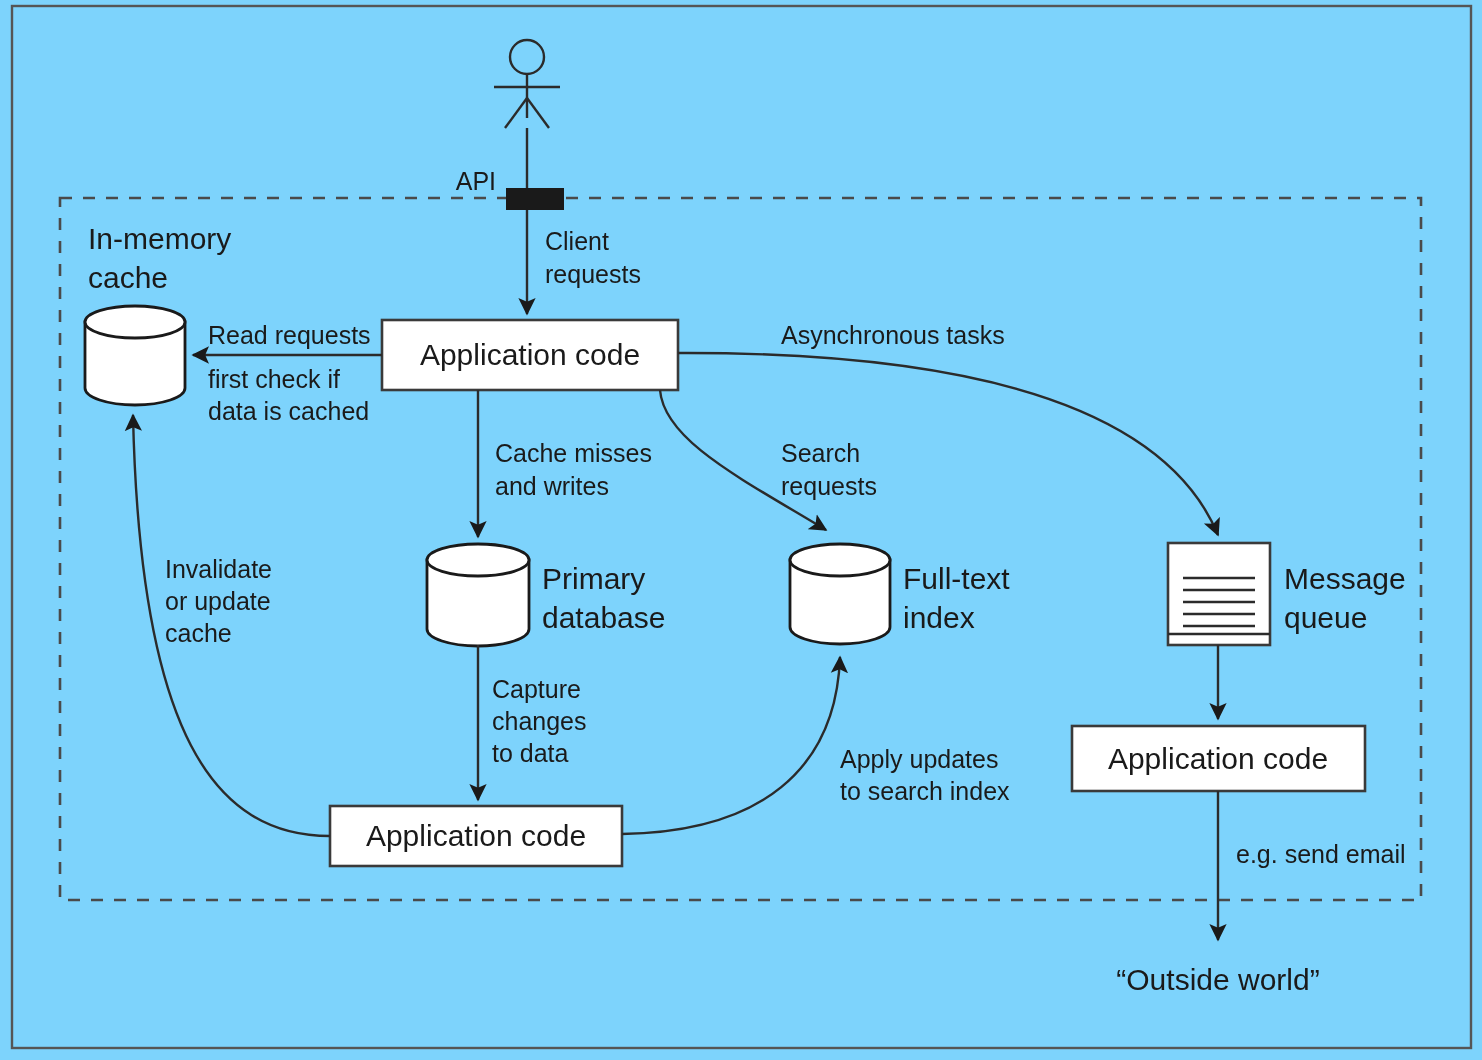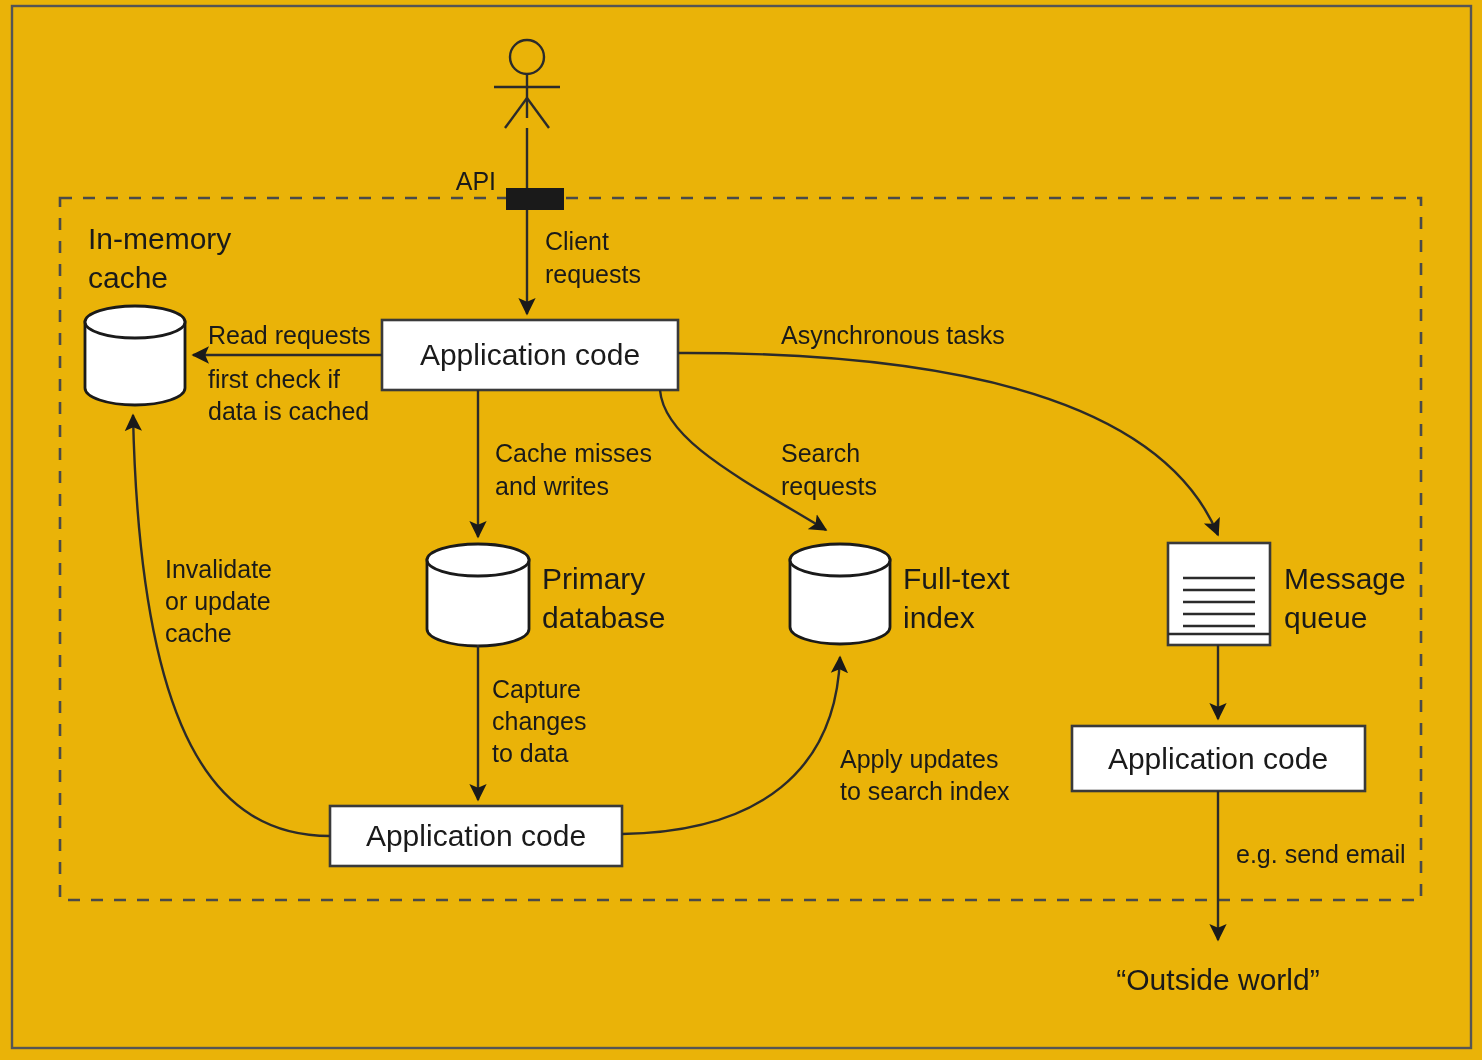--- a/index.html
+++ b/index.html
@@ -7,21 +7,21 @@
     padding: 0;
     background: #ffffff;
   }
   body {
     font-family: "Liberation Sans", sans-serif;
   }
   #canvas {
     position: relative;
     width: 1482px;
     height: 1060px;
-    background: #eab308;
+    background: #7dd3fc;
     overflow: hidden;
   }
   #diagram-svg {
     position: absolute;
     left: 0;
     top: 0;
     width: 1482px;
     height: 1060px;
   }
   .dtext {

